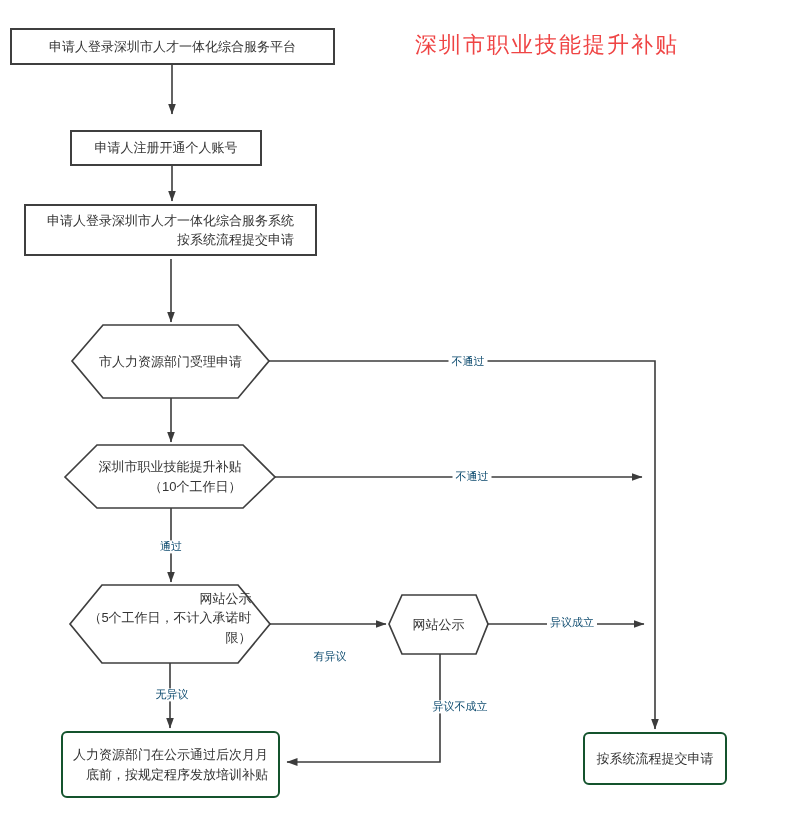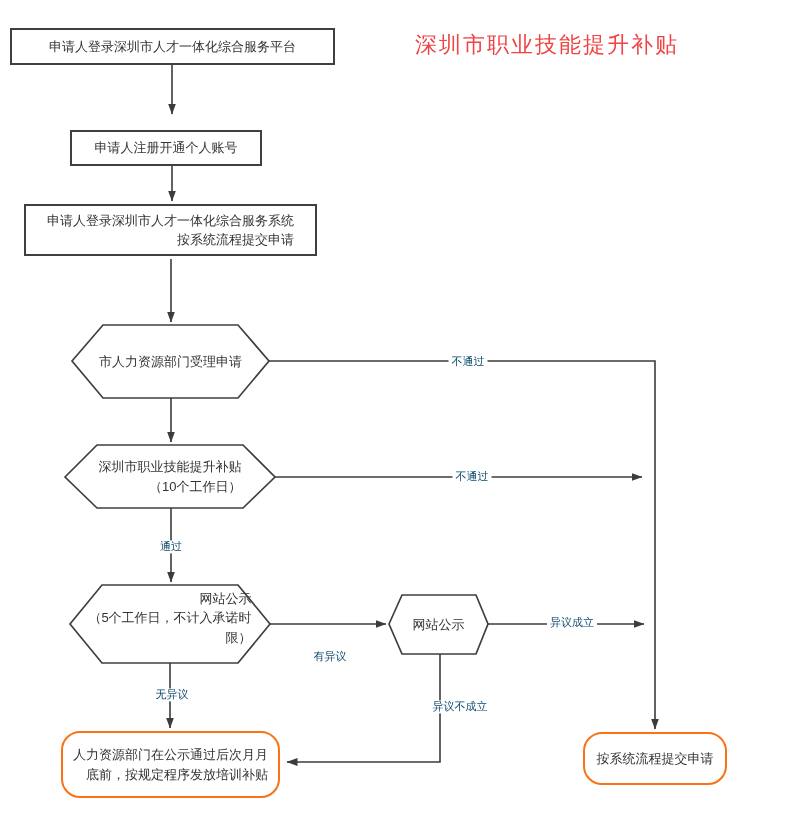--- a/index.html
+++ b/index.html
@@ -7,21 +7,21 @@
     position:relative;width:796px;height:818px;background:#ffffff;overflow:hidden;
     font-family:"Liberation Sans","DejaVu Sans",sans-serif;
   }
   .canvas svg{position:absolute;left:0;top:0;}
   .node{
     position:absolute;display:flex;align-items:center;justify-content:center;
     text-align:right;font-size:13px;color:#333333;line-height:1.5;
     white-space:pre-line;box-sizing:border-box;
   }
   .rect{border:2px solid #3f3f3f;background:#ffffff;}
-  .round{border:2px solid #f97316;background:#ffffff;border-radius:19px;}
+  .round{border:2px solid #14532d;background:#ffffff;border-radius:6px;}
   .hexlabel{background:transparent;padding:11px 14px;}
   .elabel{
     position:absolute;transform:translate(-50%,-50%);background:#ffffff;
     padding:0 3px;font-size:11px;color:#0c4a6e;white-space:nowrap;line-height:1.2;
   }
   .title{position:absolute;color:#ef4444;white-space:nowrap;}
   .t1{left:415px;top:30px;font-size:22px;letter-spacing:2px;}
   .t2{left:466px;top:85px;font-size:21px;letter-spacing:1px;}
 </style>
 </head>

